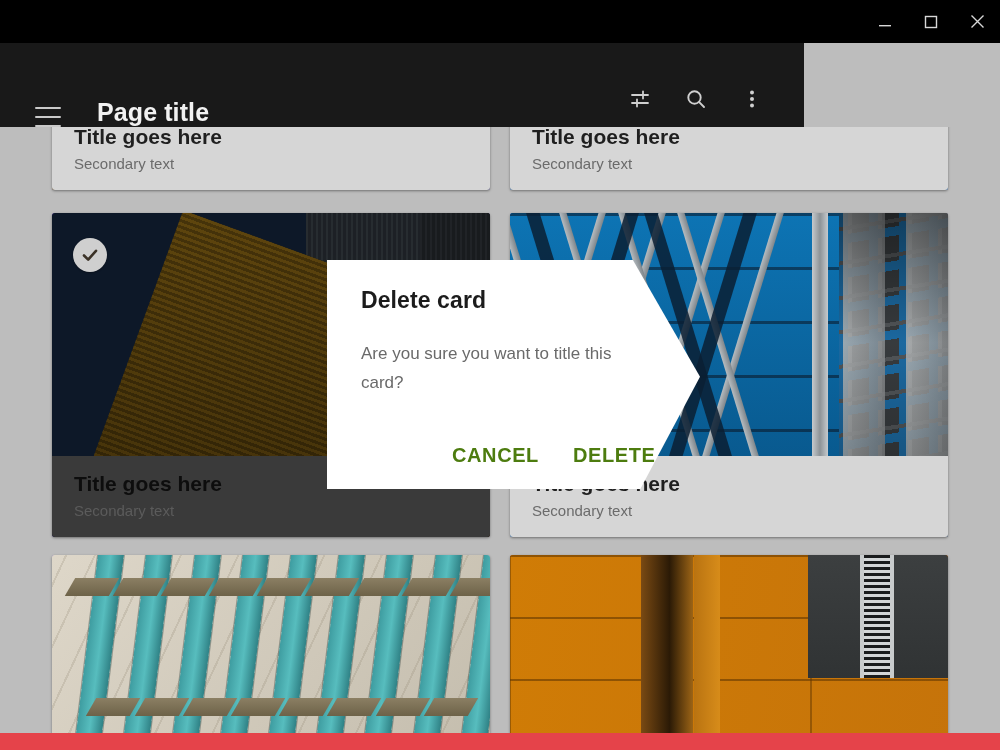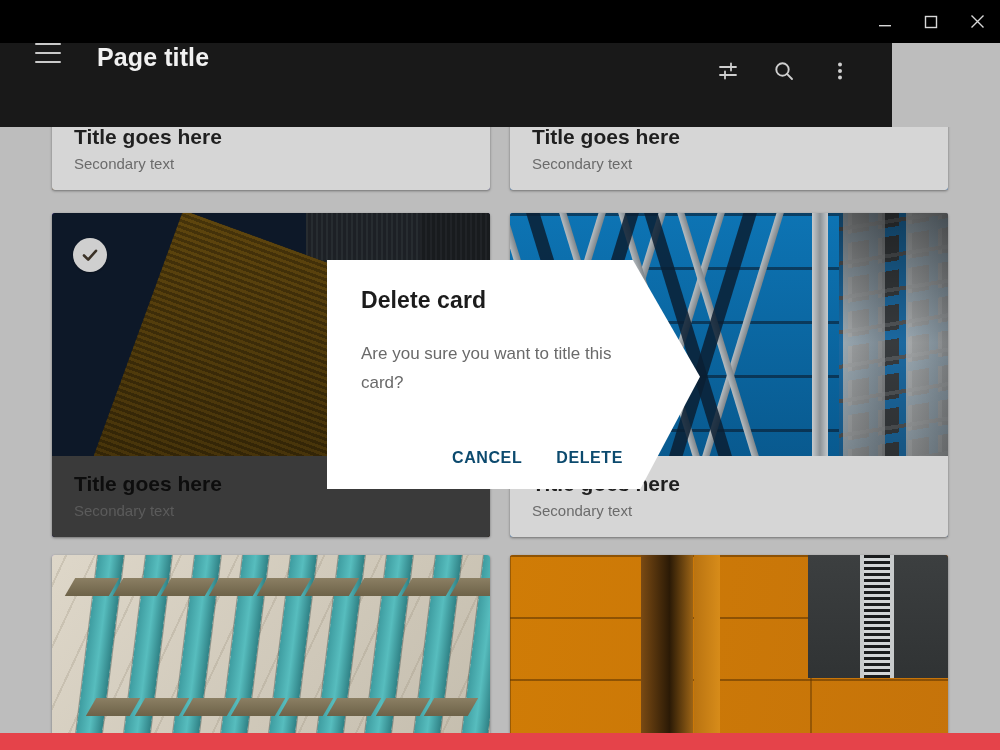--- a/index.html
+++ b/index.html
@@ -33,24 +33,24 @@
     width: 46px; height: 43px;
     display: flex; align-items: center; justify-content: center;
     color: #d8d8d8;
   }
   .wbtn svg { display: block; }
 
   
   .appbar {
     position: absolute;
     left: 0; top: 43px;
-    width: 892px; height: 84px;
+    width: 804px; height: 84px;
     background: #191919;
     display: flex;
-    align-items: flex-start;
+    align-items: flex-end;
   }
   .hamburger {
     width: 26px; height: 20px;
     margin-left: 35px;
     display: flex; flex-direction: column; justify-content: space-between;
   }
   .hamburger i {
     display: block;
     height: 2px;
     background: #c9c9c9;
@@ -293,24 +293,24 @@
     position:absolute; left:0; right:0; bottom:14px;
     display:flex; justify-content:flex-start;
     padding-left: 113px;
   }
   .dlgbtn {
     background: none;
     border: none;
     padding: 8px 12px;
     margin: 0 10px 0 0;
     font-family: "Liberation Sans", sans-serif;
-    font-size: 16px;
+    font-size: 20px;
     font-weight: bold;
     letter-spacing: .6px;
-    color: #0c4a6e;
+    color: #4d7c0f;
     cursor: pointer;
   }
 
   
   .bottombar {
     position:absolute;
     left:0; bottom:0;
     width:1000px; height:17px;
     background:#e5434a;
   }

